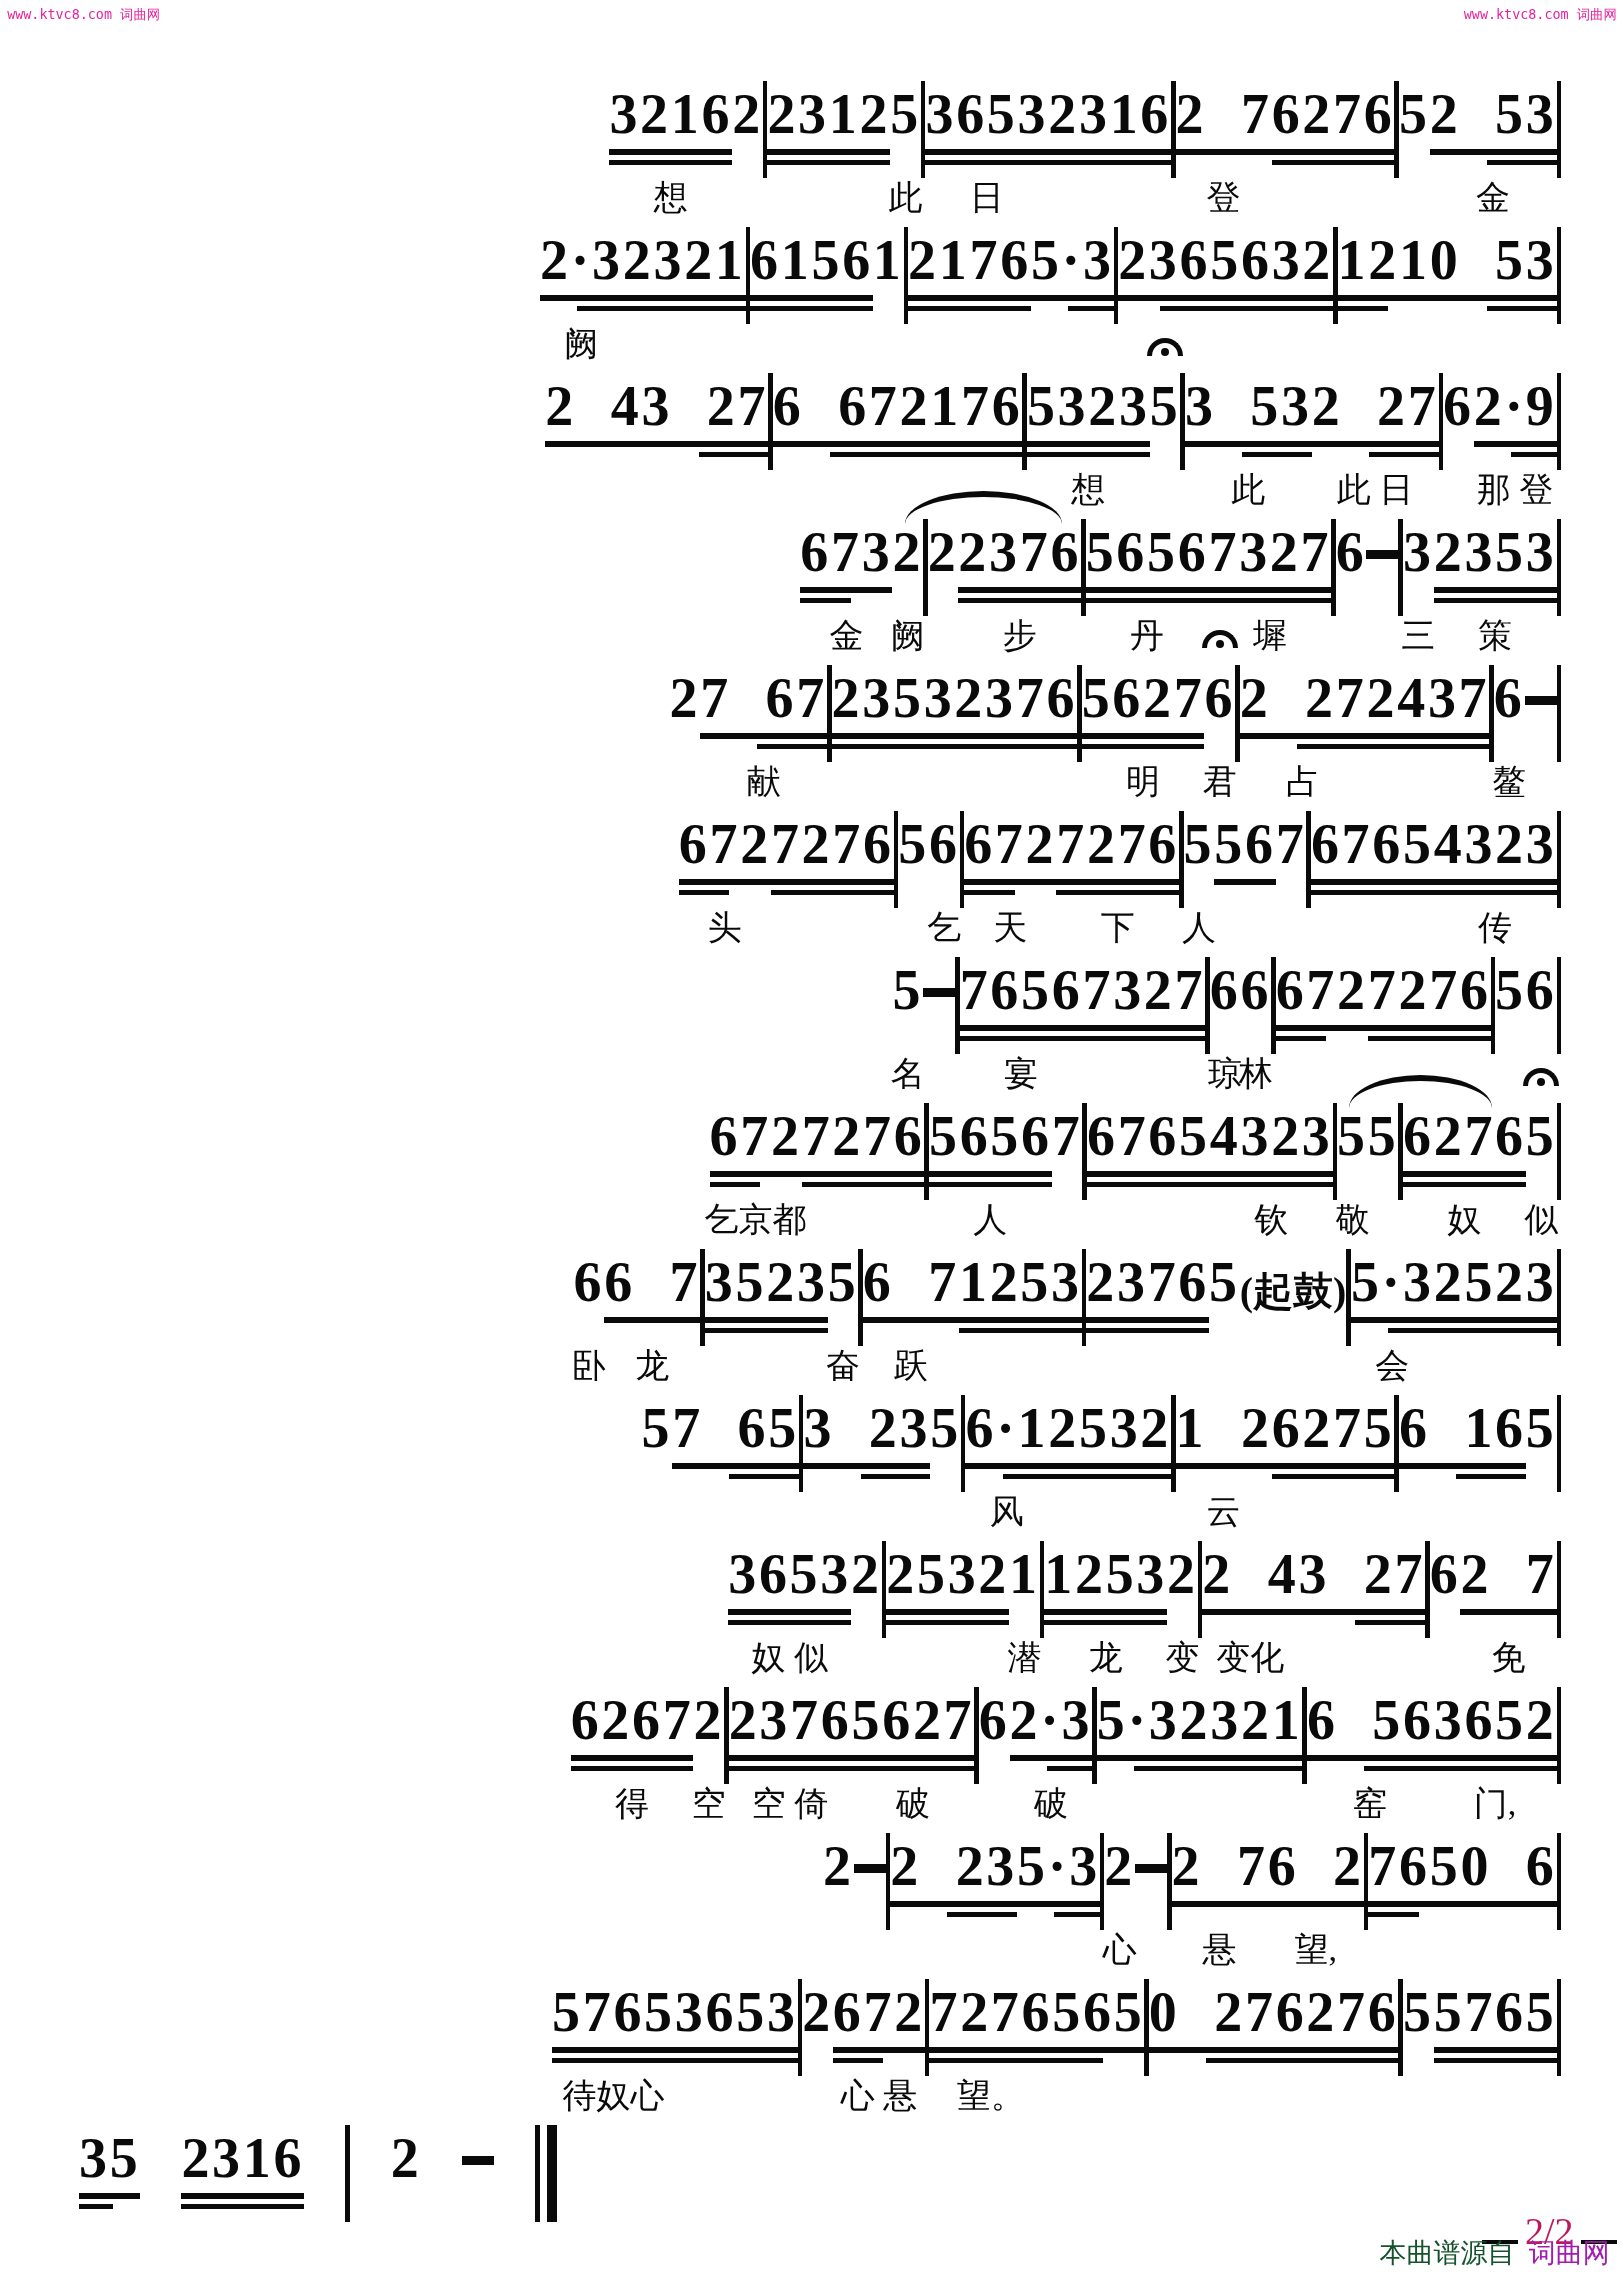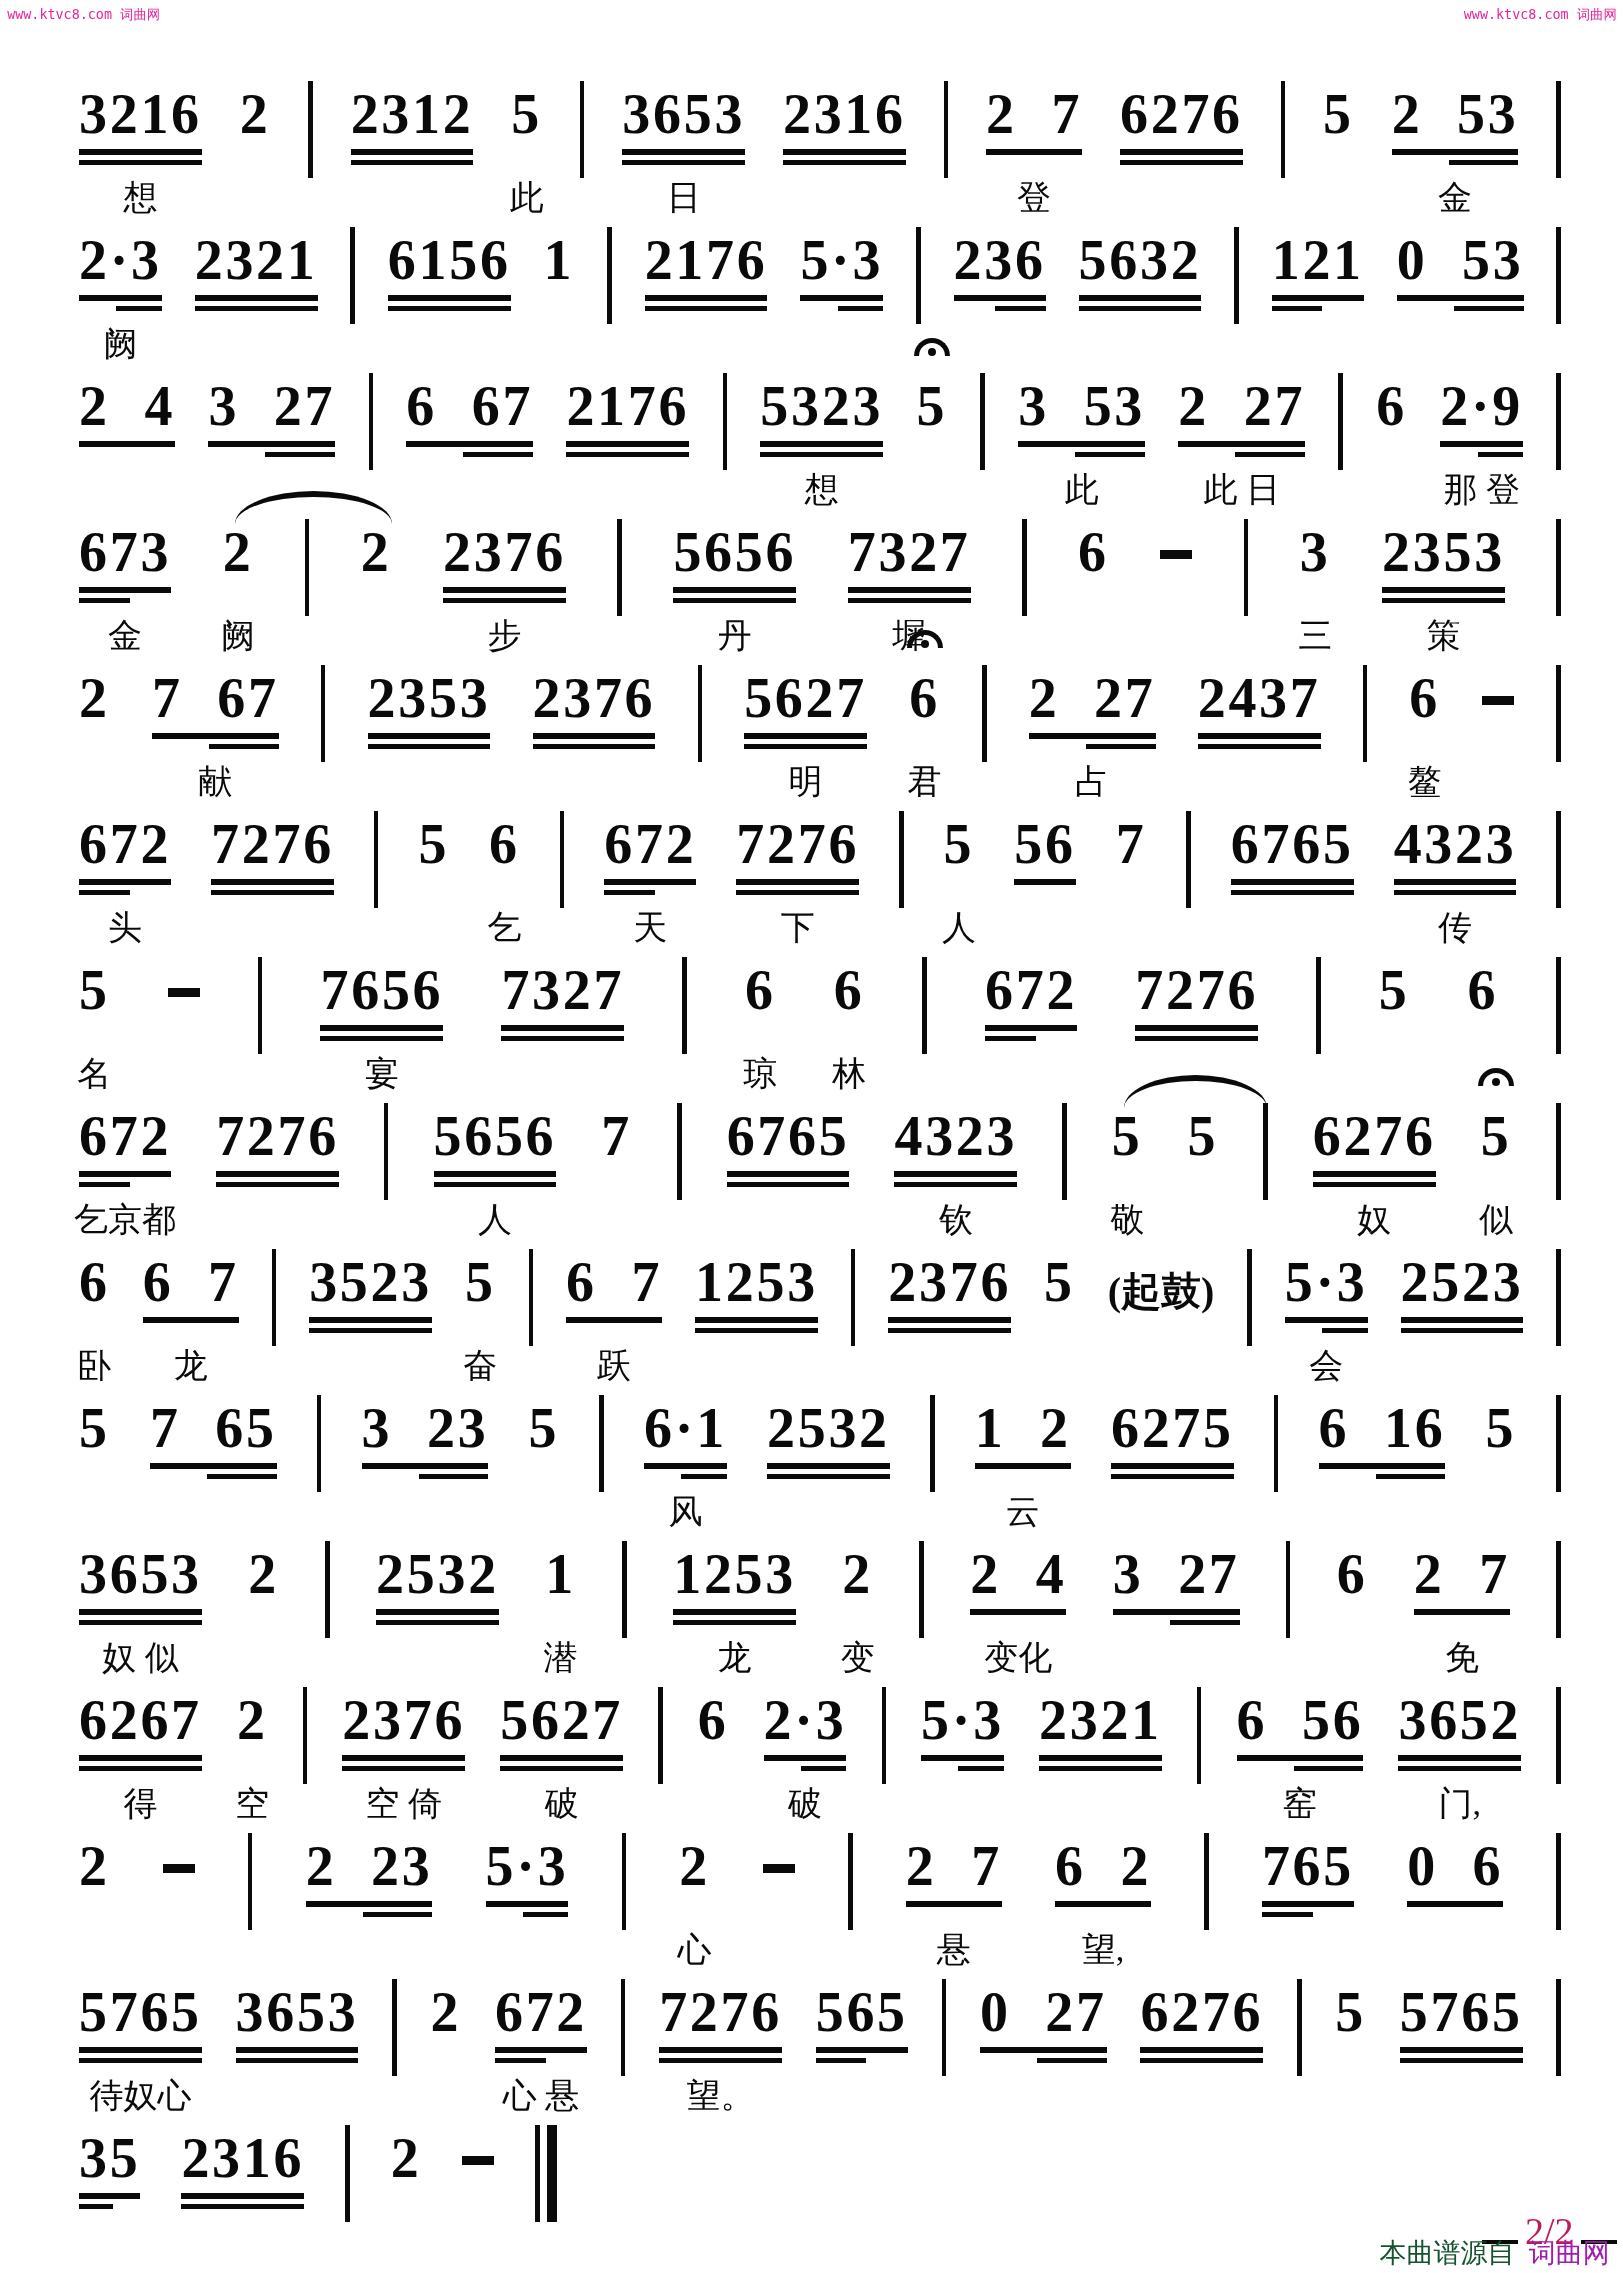--- a/index.html
+++ b/index.html
@@ -2,21 +2,21 @@
 <html style="font-size:14.3px"><head>
 <meta charset="utf-8">
 <style>
   html,body{margin:0;padding:0;}
   body{width:1624px;height:2274px;background:#ffffff;position:relative;
        font-family:"Liberation Serif",serif;color:#0a0a0a;overflow:hidden;}
   .watermark{position:absolute;top:6px;font-family:"DejaVu Sans Mono",monospace;
        font-size:13.4px;color:#e6239c;letter-spacing:0px;white-space:nowrap;}
   .wm-left{left:7.2px;} .wm-right{right:7.2px;}
   .score{position:absolute;top:85px;left:0;width:1624px;}
-  .row{height:146px;display:flex;align-items:flex-start;justify-content:space-between;
+  .row{height:146px;display:flex;align-items:flex-start;justify-content:flex-end;
        padding:0 63px 0 79px;position:relative;}
   .row.left{justify-content:flex-start;gap:41px;}
   .tok{position:relative;display:flex;flex-direction:column;align-items:center;}
   .digits{font-family:"Liberation Serif",serif;font-weight:700;font-size:56px;
        line-height:1.05;letter-spacing:2.7px;word-spacing:18px;white-space:nowrap;}
   .beam{height:5.4px;background:#0a0a0a;align-self:stretch;margin-top:5.4px;}
   .beam.partial{align-self:flex-end;width:55%;}
   .beam.partial.pl{align-self:flex-start;}
   .lyric{position:absolute;top:90px;left:50%;transform:translateX(-50%);
        font-size:34px;font-weight:400;white-space:nowrap;color:#0a0a0a;}

